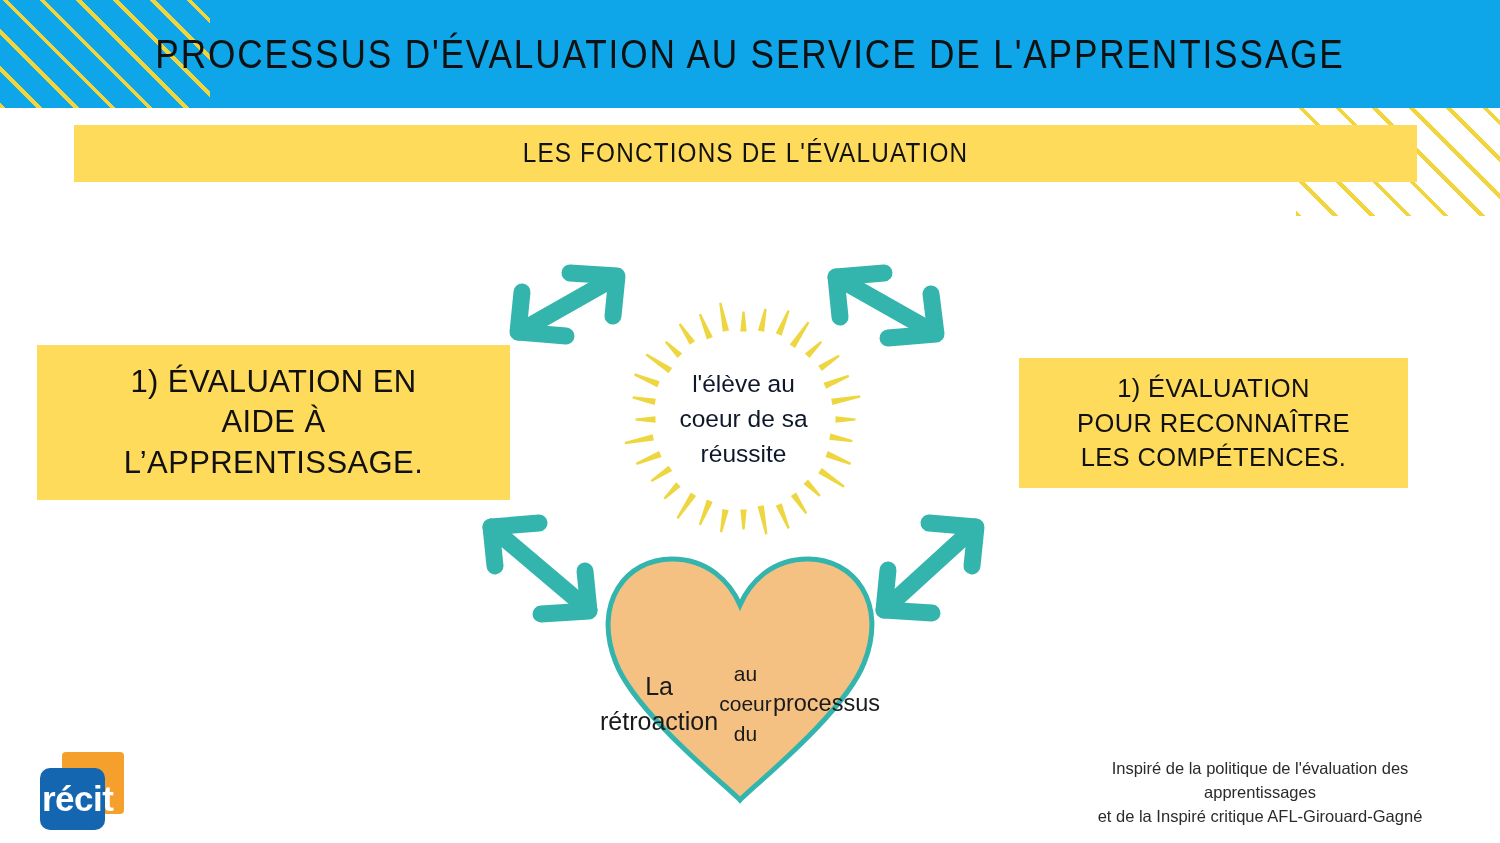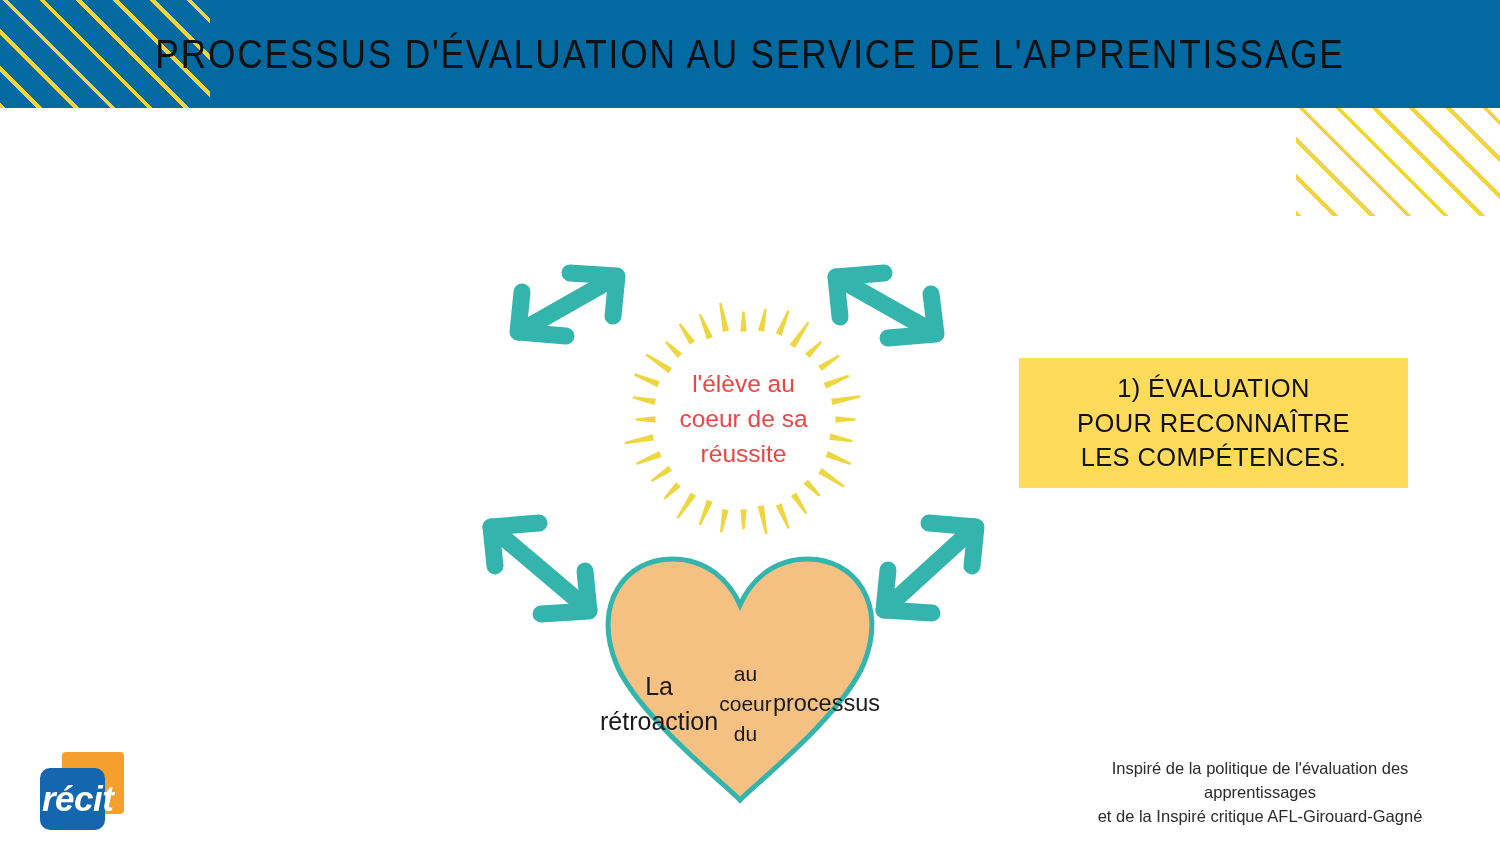--- a/index.html
+++ b/index.html
@@ -8,21 +8,21 @@
     background:#ffffff;
     font-family:"Liberation Sans", sans-serif;
     overflow:hidden;
     position:relative;
   }
   .stage{position:absolute;inset:0;width:1500px;height:843px;overflow:hidden;}
 
   
   .banner{
     position:absolute;left:0;top:0;width:1500px;height:108px;
-    background:#0369a1;
+    background:#0ea5e9;
     overflow:hidden;
   }
   .banner-stripes{
     position:absolute;left:0;top:0;width:210px;height:108px;
     background-image:repeating-linear-gradient(
         45deg,
         #f2d53c 0px, #f2d53c 4px,
         rgba(0,0,0,0) 4px, rgba(0,0,0,0) 26px);
   }
   .banner-title{
@@ -77,21 +77,21 @@
 
   
   .sun{
     position:absolute;left:616px;top:292px;width:255px;height:255px;
   }
   .sun svg{display:block;}
   .sun-text{
     position:absolute;left:0;top:0;width:255px;height:255px;
     display:flex;flex-direction:column;align-items:center;justify-content:center;
     font-family:"Liberation Sans",sans-serif;
-    font-size:24.5px;line-height:1.42;color:#ef4444;text-align:center;
+    font-size:24.5px;line-height:1.42;color:#0f172a;text-align:center;
     white-space:pre-line;
   }
 
   
   .heart-wrap{position:absolute;left:600px;top:551px;width:280px;height:256px;}
   .heart-wrap svg{display:block;}
   .heart-text{
     position:absolute;left:0;top:0;width:280px;height:256px;
     display:flex;flex-direction:row;align-items:center;
     padding-top:50px;box-sizing:border-box;
@@ -99,21 +99,21 @@
     color:#1a1a1a;text-align:center;
   }
   .heart-text .l1{font-size:25px;line-height:1.42;}
   .heart-text .l2{font-size:21px;line-height:1.42;}
   .heart-text .l3{font-size:23.5px;line-height:1.42;}
 
   
   .arrows{position:absolute;left:0;top:0;width:1500px;height:843px;pointer-events:none;}
 
   
-  .logo{position:absolute;left:40px;top:752px;width:88px;height:82px;font-style:italic;}
+  .logo{position:absolute;left:40px;top:752px;width:88px;height:82px;}
   .logo-orange{
     position:absolute;left:22px;top:0px;width:62px;height:62px;
     background:#f5a02d;border-radius:4px 4px 4px 4px;
   }
   .logo-blue{
     position:absolute;left:0px;top:16px;width:65px;height:62px;
     background:#1566b0;border-radius:10px;
   }
   .logo-text{
     position:absolute;left:0px;top:16px;width:88px;height:62px;
@@ -138,20 +138,23 @@
 
 <div class="stage">
 
   <div class="banner">
     <div class="banner-stripes"></div>
     <div class="banner-title">PROCESSUS D'ÉVALUATION AU SERVICE DE L'APPRENTISSAGE</div>
   </div>
 
   <div class="tr-stripes"></div>
 
+  <div class="subtitle-bar">
+    <span>LES FONCTIONS DE L'ÉVALUATION</span>
+  </div>
 
   <svg class="arrows" viewBox="0 0 1500 843" width="1500" height="843" xmlns="http://www.w3.org/2000/svg">
     <g fill="none" stroke="#33b5ad" stroke-width="17" stroke-linecap="round" stroke-linejoin="round">
 
       <g>
         <line x1="519" y1="332" x2="616" y2="277"></line>
         <polyline points="570,273 617,276 613,316"></polyline>
         <polyline points="566,336 518,332 522,292"></polyline>
       </g>
 
@@ -168,20 +171,25 @@
       </g>
 
       <g>
         <line x1="884" y1="610" x2="975" y2="527"></line>
         <polyline points="929,523 976,527 972,566"></polyline>
         <polyline points="932,613 884,610 888,570"></polyline>
       </g>
     </g>
   </svg>
 
+  <div class="side-box box-left">
+    <div class="txt">1) ÉVALUATION EN
+AIDE À
+L’APPRENTISSAGE.</div>
+  </div>
 
   <div class="side-box box-right">
     <div class="txt">1) ÉVALUATION
 POUR RECONNAÎTRE
 LES COMPÉTENCES.</div>
   </div>
 
   <div class="sun">
     <svg viewBox="0 0 255 255" width="255" height="255" xmlns="http://www.w3.org/2000/svg">
       <g id="rays" fill="#edd63f">

